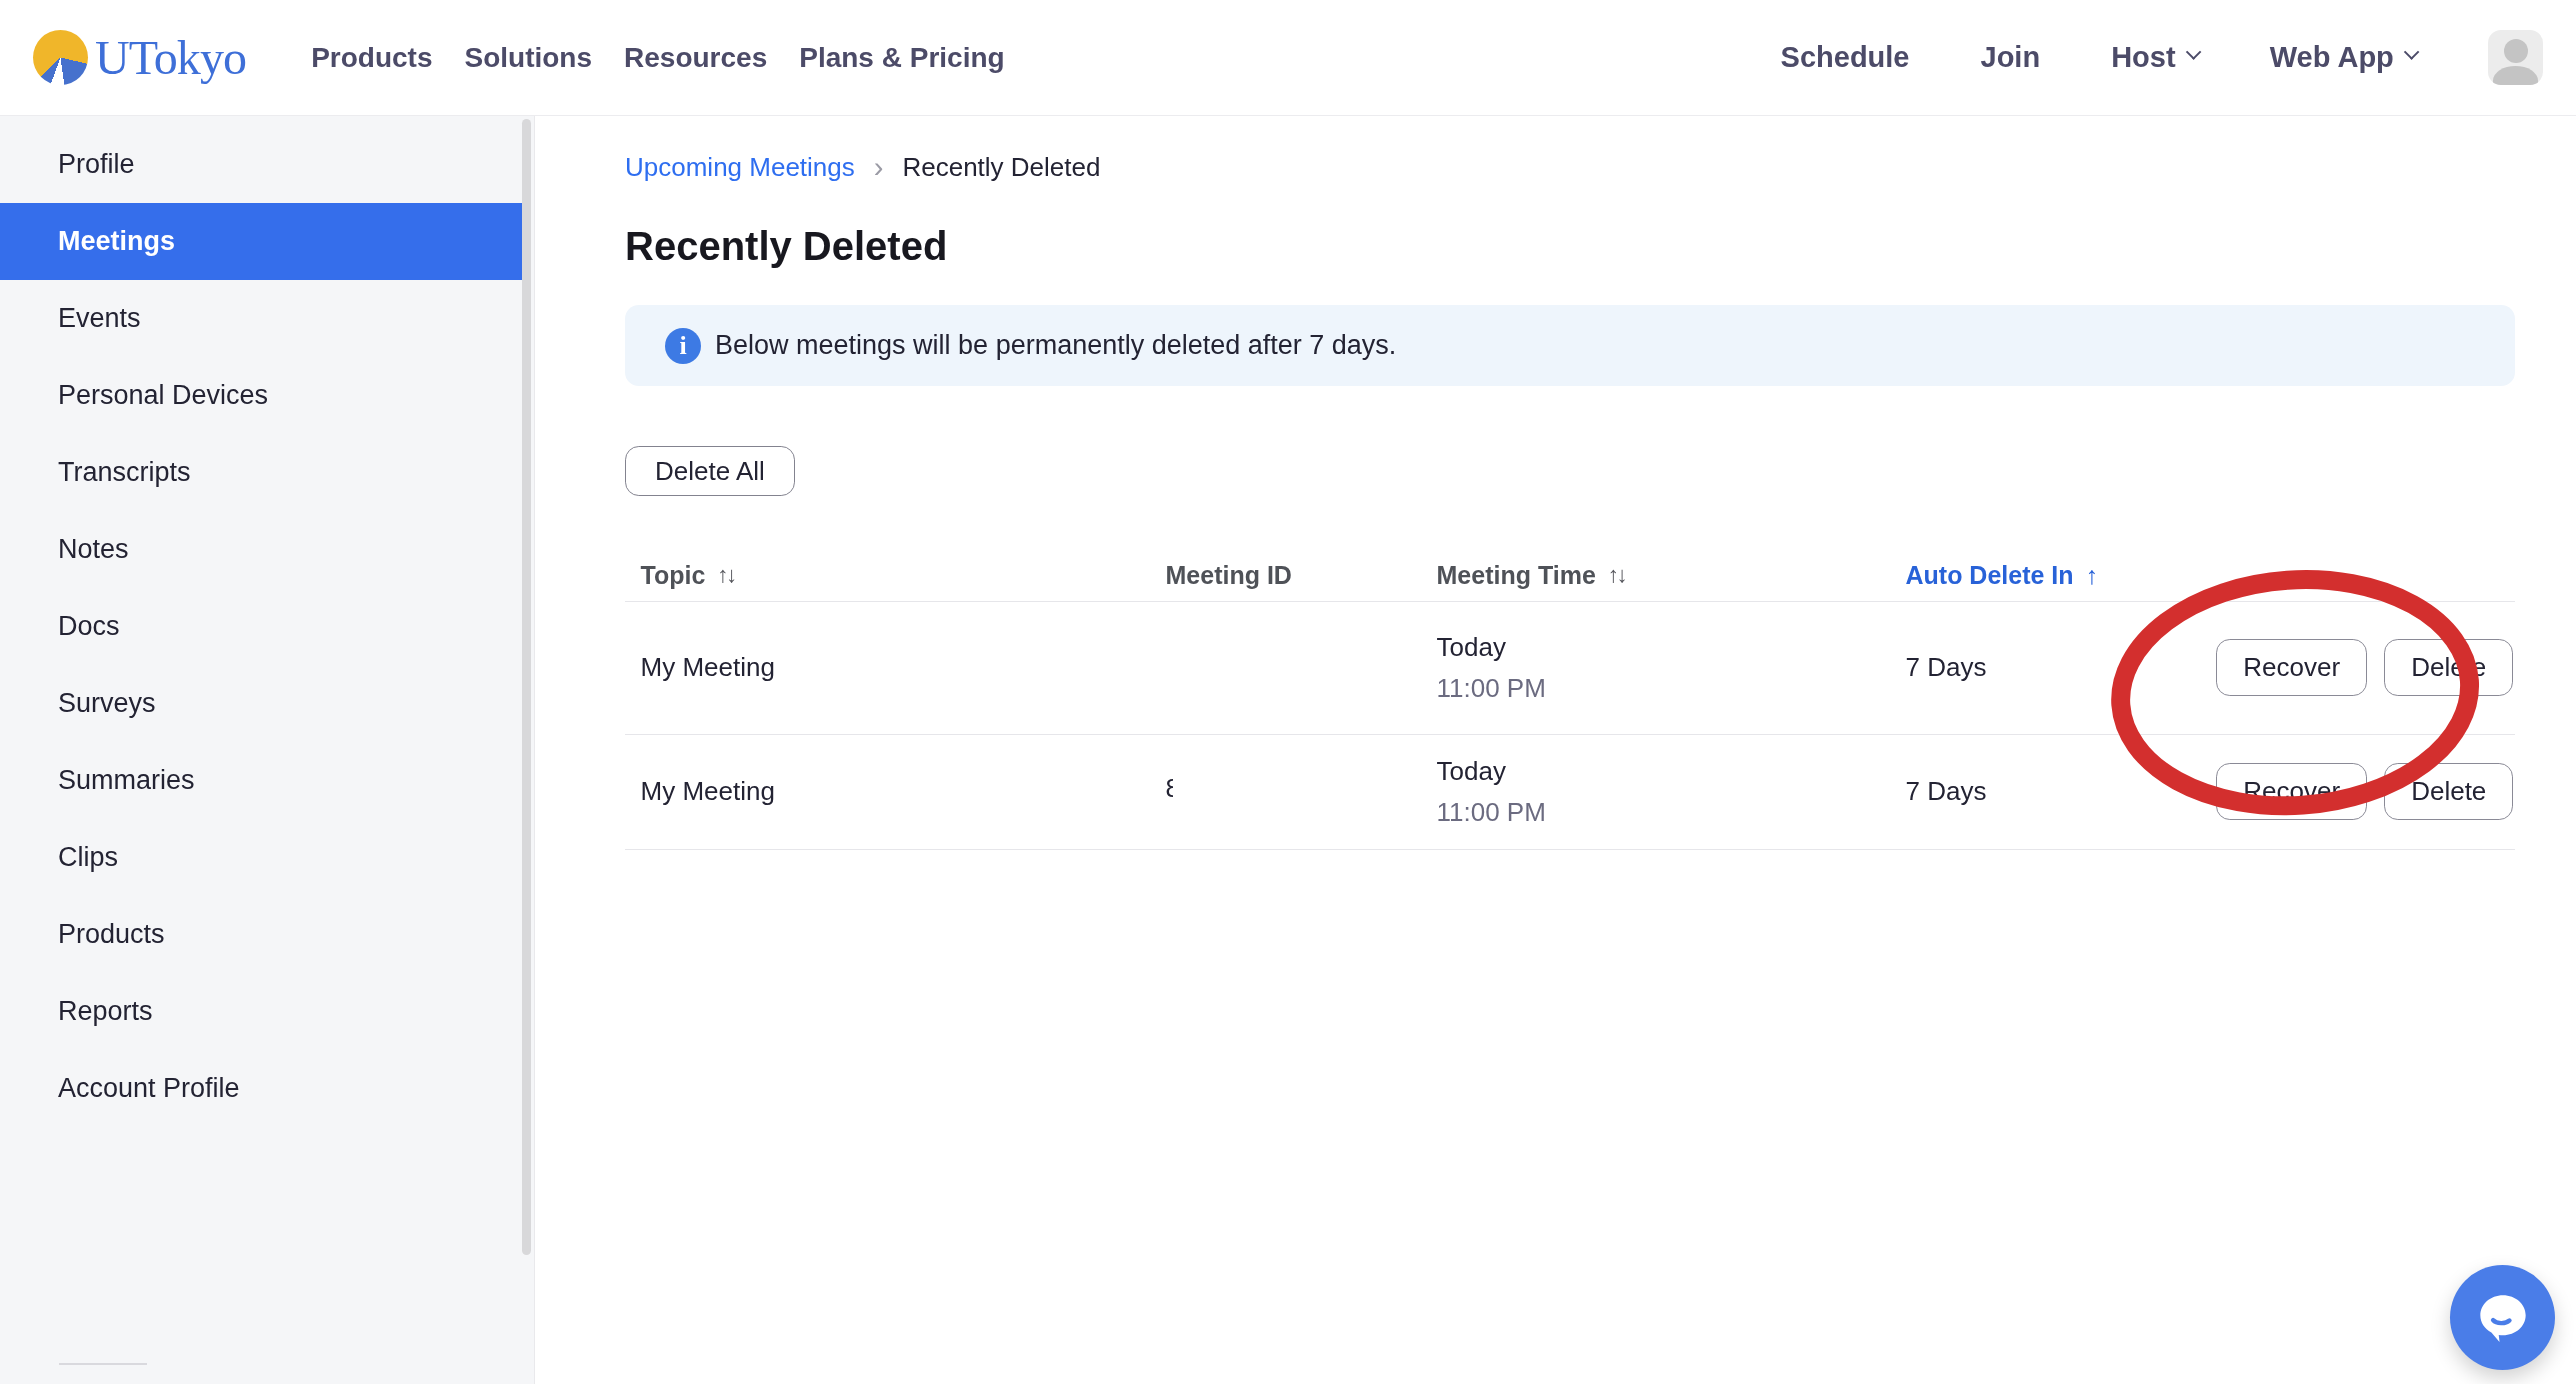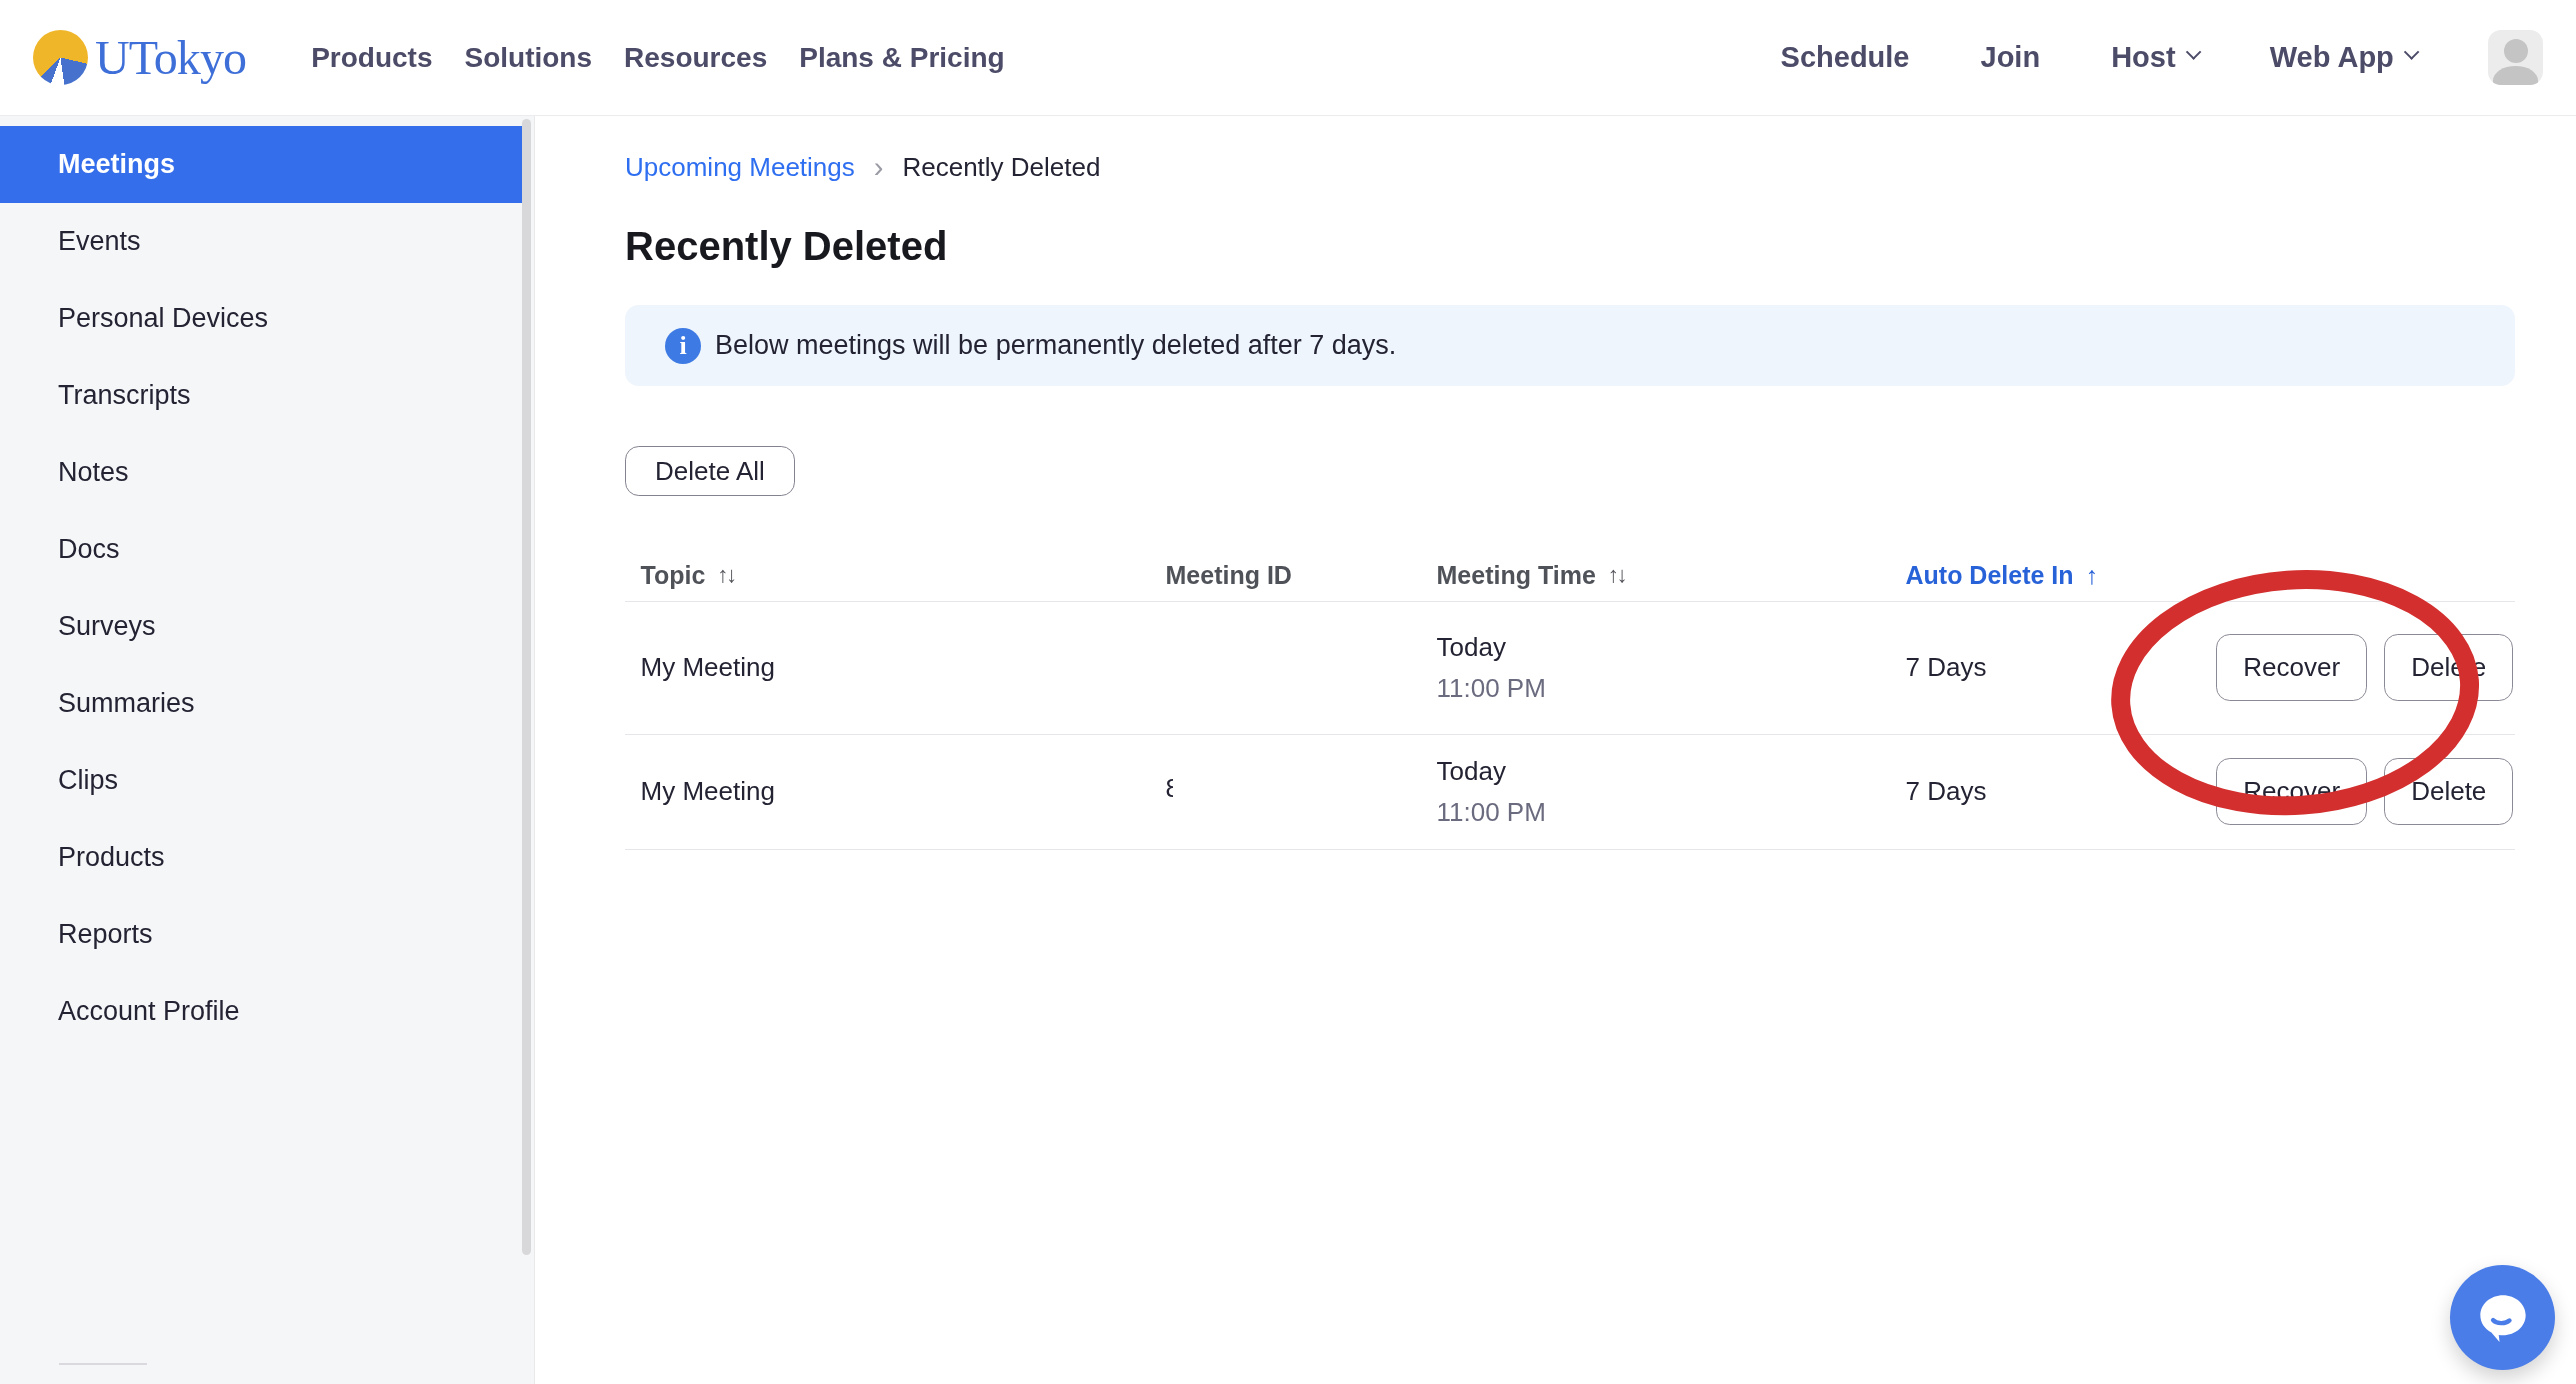--- a/index.html
+++ b/index.html
@@ -120,21 +120,21 @@
     align-items:center; padding-left:15.5px;
   }
   .t-row.r1 { height:132px; }
   .t-row.r2 { height:114px; }
   .cell { font-size:26px; color:#232333; }
   .id-sliver { display:inline-block; width:7.7px; overflow:hidden; font-size:26px; color:#232333; }
   .time-cell .t-day { font-size:26px; color:#232333; }
   .time-cell .t-clock { font-size:26px; color:#6b6b80; margin-top:10.3px; }
   .actions-cell { display:flex; justify-content:flex-end; gap:17px; padding-right:1.7px; }
   .btn-row {
-    height:67px; padding:0 26px; background:#ffffff;
+    height:57px; padding:0 26px; background:#ffffff;
     border:1.7px solid #8a8a96; border-radius:13.8px;
     font-size:26px; color:#232333; cursor:pointer; font-family:inherit;
     display:inline-flex; align-items:center;
   }
 
   
   .annotation-svg { position:absolute; left:2091px; top:555px; width:422px; height:284px; pointer-events:none; }
   .chat-fab {
     position:absolute; left:2450px; top:1265px; width:105px; height:105px;
     border-radius:50%; background:#4a7de8; cursor:pointer;
@@ -165,20 +165,21 @@
     </span>
     <span class="nav-item">
       <span>Web App</span>
       <span class="chev"></span>
     </span>
     <div class="avatar"></div>
   </div>
 </div>
 
 <div class="sidebar">
+  <div class="side-item">Profile</div>
   <div class="side-item active">Meetings</div>
   <div class="side-item">Events</div>
   <div class="side-item">Personal Devices</div>
   <div class="side-item">Transcripts</div>
   <div class="side-item">Notes</div>
   <div class="side-item">Docs</div>
   <div class="side-item">Surveys</div>
   <div class="side-item">Summaries</div>
   <div class="side-item">Clips</div>
   <div class="side-item">Products</div>

